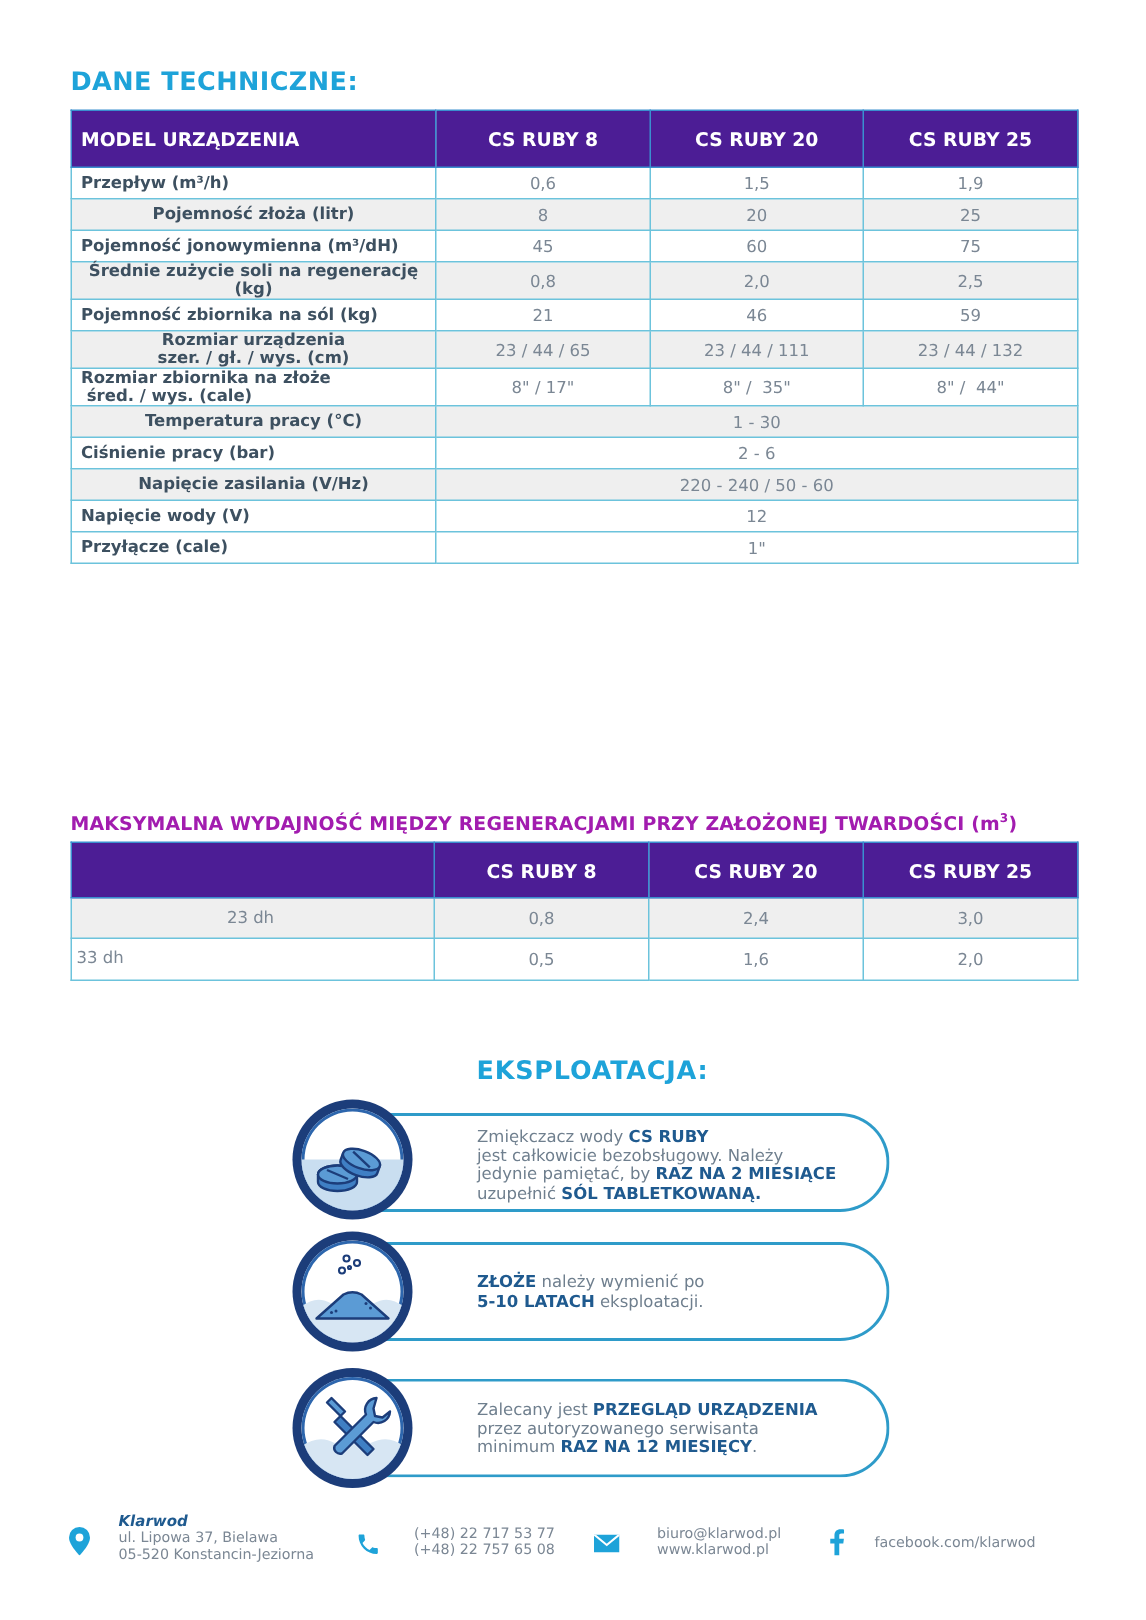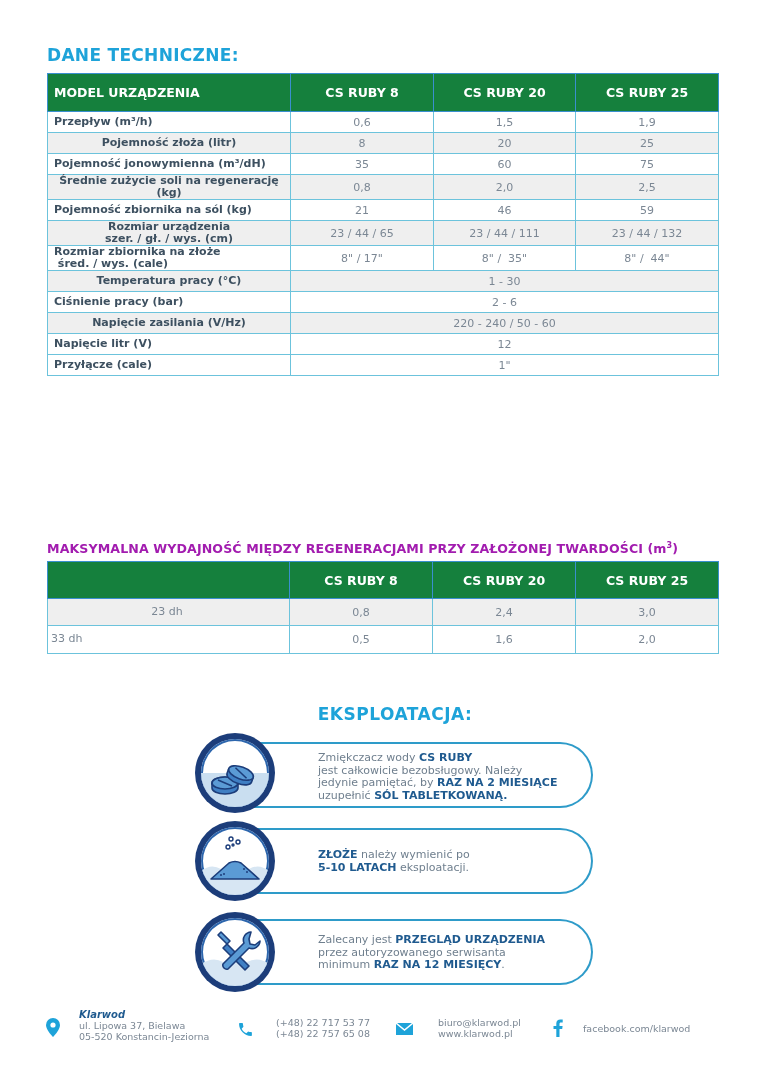--- a/index.html
+++ b/index.html
@@ -10,21 +10,21 @@
   .h-title {
     position: absolute; left: 47px; top: 45px; margin: 0;
     font-size: 17px; font-weight: bold; color: #1ea3d9; letter-spacing: 0.3px;
   }
   .tbl {
     position: absolute; left: 47px; border-collapse: collapse; table-layout: fixed;
     font-size: 11px;
   }
   .tbl th, .tbl td { border: 1px solid #6cc3dc; padding: 0 6px; }
   .tbl thead th {
-    background: #15803d; color: #ffffff; font-weight: bold; font-size: 12.5px; text-align: center;
+    background: #4c1d95; color: #ffffff; font-weight: bold; font-size: 12.5px; text-align: center;
     border-color: #3a8fcf;
   }
   .tbl thead th.first { text-align: left; }
   .tbl td { color: #7b8794; text-align: center; }
   .tbl td.lbl { text-align: left; color: #3d5060; font-weight: 600; line-height: 12px; }
   .tbl tr.alt td { background: #efefef; text-align: center; }
   #t1 { top: 73px; width: 671px; }
   #t1 thead tr { height: 38px; }
   #t1 tbody tr { height: 21px; }
   #t2 { top: 561px; width: 671px; }
@@ -89,21 +89,21 @@
       <td>1,9</td>
     </tr>
     <tr class="alt">
       <td class="lbl">Pojemność złoża (litr)</td>
       <td>8</td>
       <td>20</td>
       <td>25</td>
     </tr>
     <tr>
       <td class="lbl">Pojemność jonowymienna (m³/dH)</td>
-      <td>35</td>
+      <td>45</td>
       <td>60</td>
       <td>75</td>
     </tr>
     <tr class="alt">
       <td class="lbl">Średnie zużycie soli na regenerację (kg)</td>
       <td>0,8</td>
       <td>2,0</td>
       <td>2,5</td>
     </tr>
     <tr>
@@ -130,21 +130,21 @@
     </tr>
     <tr>
       <td class="lbl">Ciśnienie pracy (bar)</td>
       <td colspan="3">2 - 6</td>
     </tr>
     <tr class="alt">
       <td class="lbl">Napięcie zasilania (V/Hz)</td>
       <td colspan="3">220 - 240 / 50 - 60</td>
     </tr>
     <tr>
-      <td class="lbl">Napięcie litr (V)</td>
+      <td class="lbl">Napięcie wody (V)</td>
       <td colspan="3">12</td>
     </tr>
     <tr>
       <td class="lbl">Przyłącze (cale)</td>
       <td colspan="3">1"</td>
     </tr>
   </tbody>
 </table>
 
 <h2 class="h-sub"><span>MAKSYMALNA WYDAJNOŚĆ MIĘDZY REGENERACJAMI PRZY ZAŁOŻONEJ TWARDOŚCI (m</span><sup>3</sup><span>)</span></h2>

